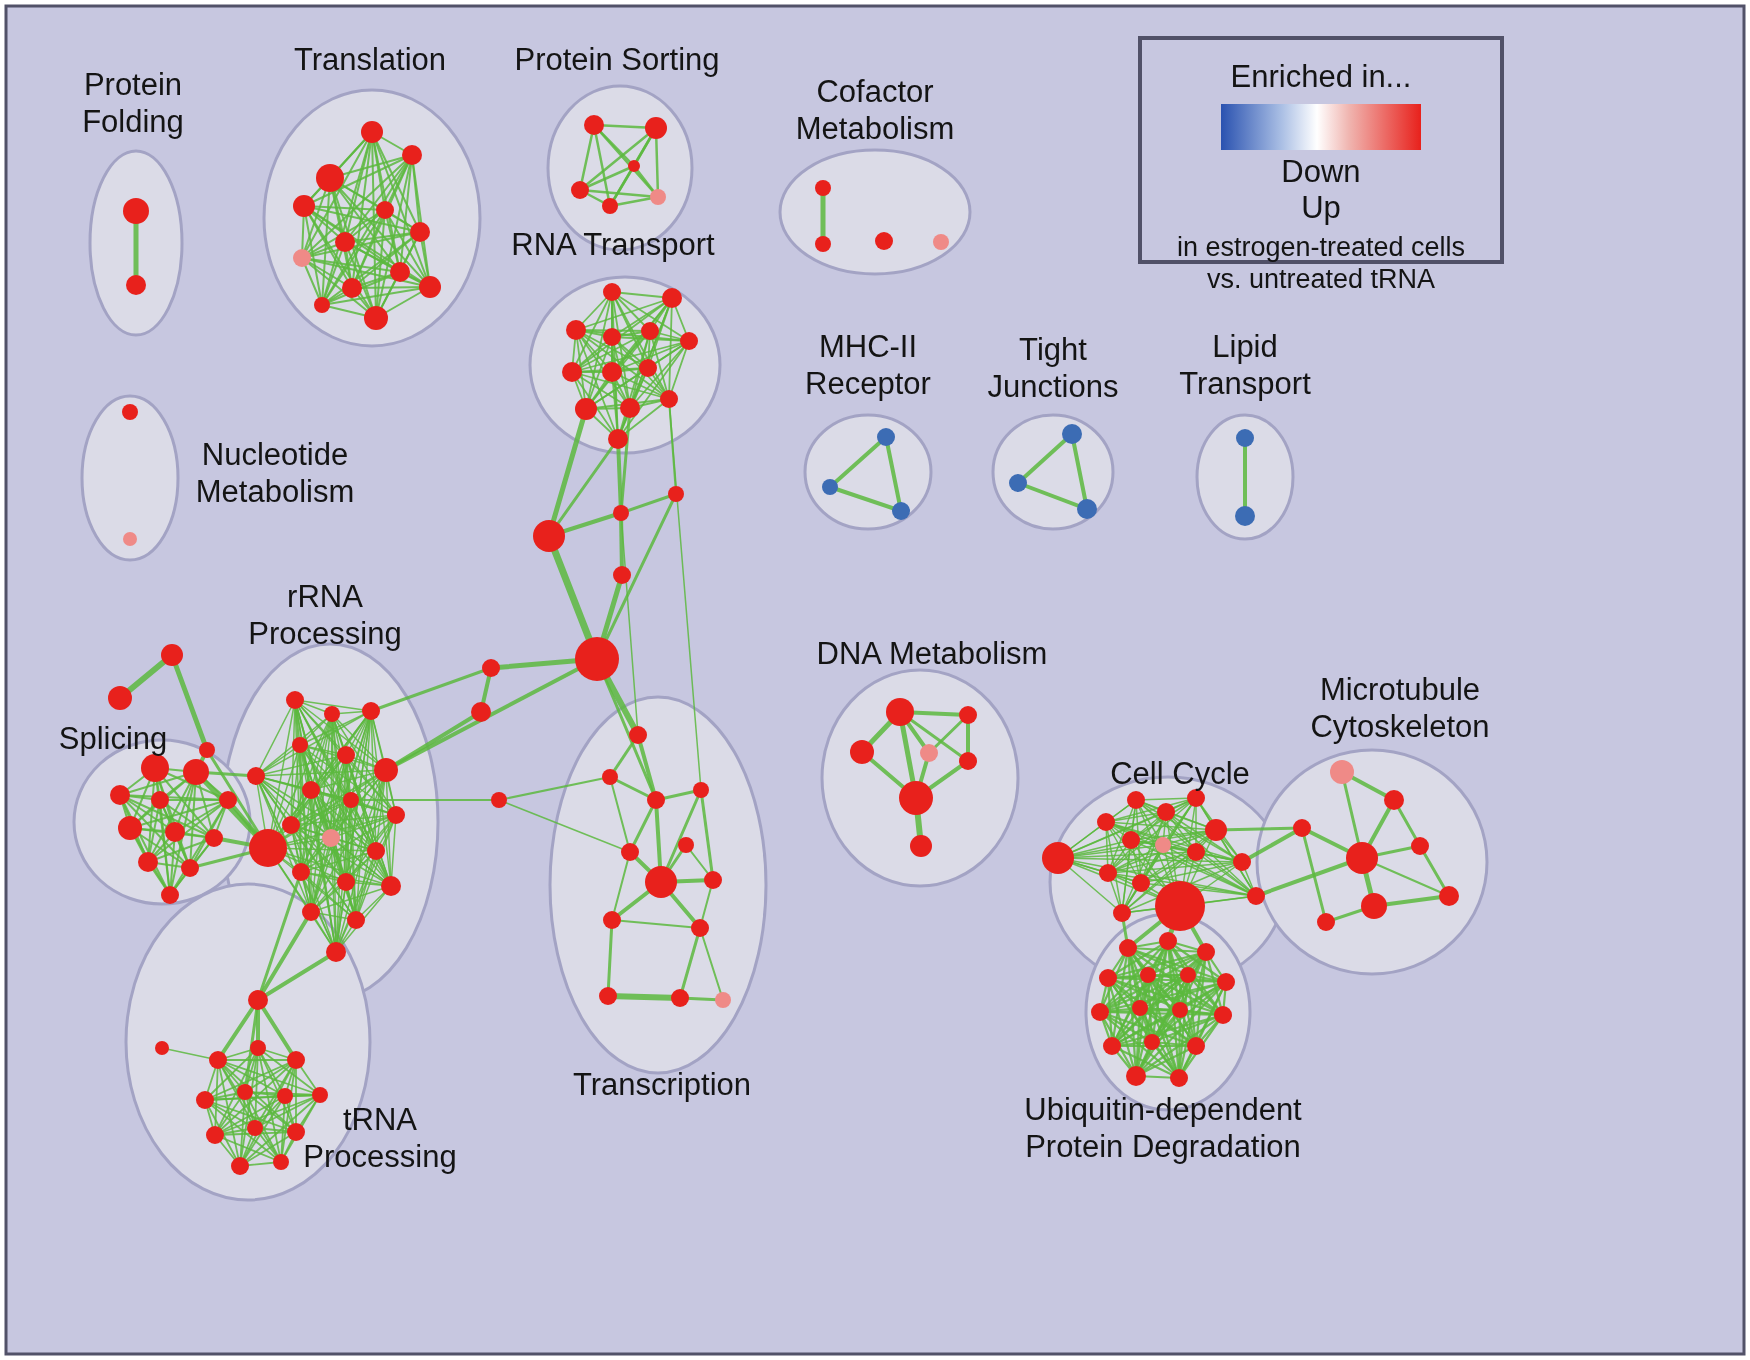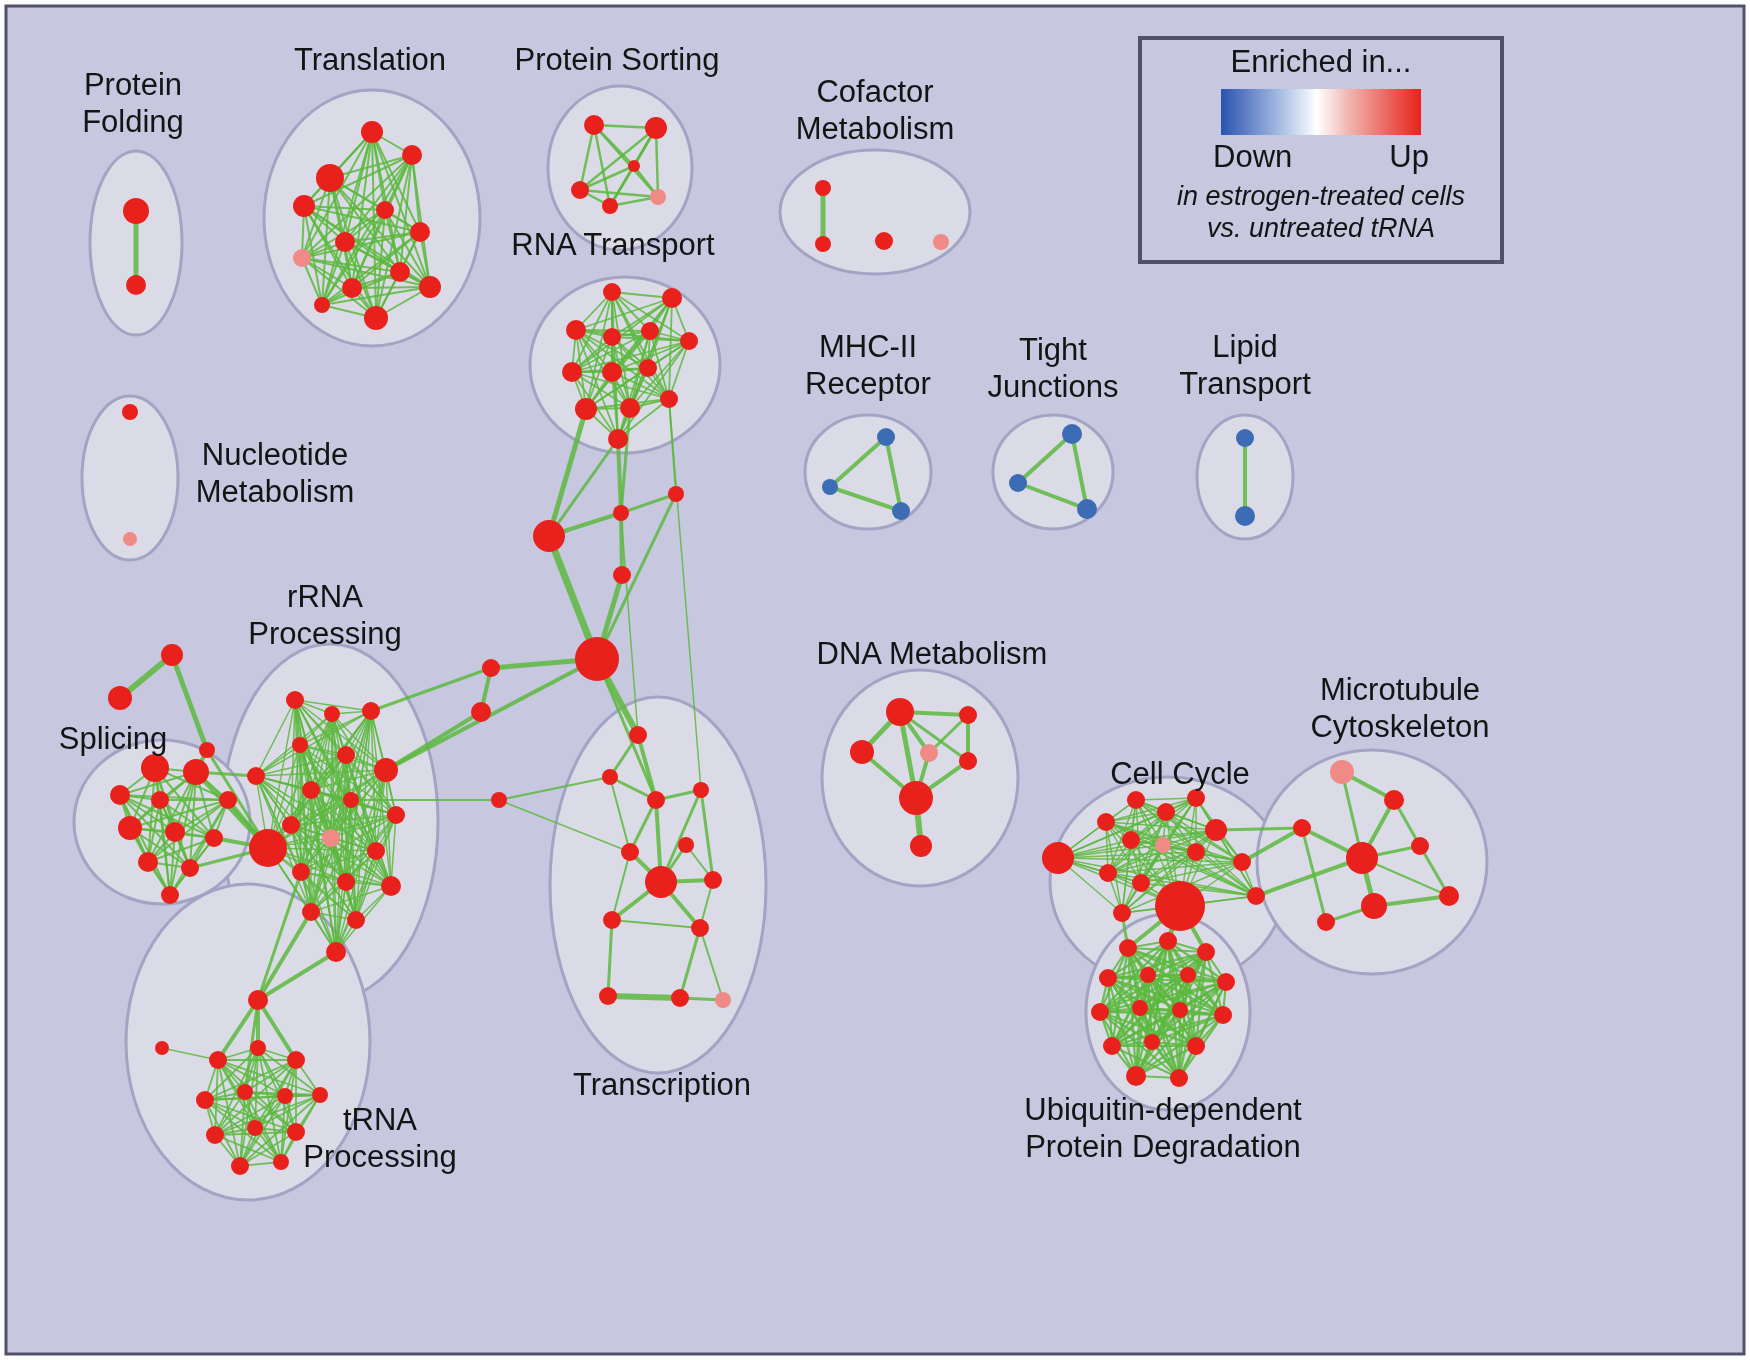--- a/index.html
+++ b/index.html
@@ -10,27 +10,27 @@
   svg#net{position:absolute;left:0;top:0;width:1750px;height:1360px;}
   svg#net text{
     font-family:"Liberation Sans",sans-serif;
     font-size:31px;fill:#141414;
   }
   .legend{
     position:absolute;left:1138px;top:36px;width:366px;height:228px;
     border:4px solid #515168;box-sizing:border-box;text-align:center;
     background:transparent;z-index:5;
   }
-  .legend-title{font-size:31px;margin-top:4px;color:#141414;}
+  .legend-title{font-size:31px;margin-top:19px;color:#141414;}
   .legend-bar{width:200px;height:46px;margin:9px auto 0 auto;}
   .legend-ends{
     width:216px;margin:4px auto 0 auto;display:flex;
-    justify-content:space-between;font-size:31px;color:#141414;
+    justify-content:space-between;font-size:31px;color:#141414;flex-direction:column;
   }
-  .legend-line{font-size:27px;color:#141414;margin-top:6px;line-height:30px;font-style:italic;}
+  .legend-line{font-size:27px;color:#141414;margin-top:6px;line-height:30px;}
   .legend-line + .legend-line{margin-top:2px;}
 </style>
 </head>
 <body>
 
 <svg id="net" viewBox="0 0 1750 1360" xmlns="http://www.w3.org/2000/svg">
     <rect x="6" y="6" width="1738" height="1348" fill="#c7c7e0" stroke="#515168" stroke-width="3"></rect>
     <g>
       <ellipse cx="136" cy="243" rx="46" ry="92" fill="#dbdbe7" stroke="#a3a3c4" stroke-width="3"></ellipse>
       <ellipse cx="372" cy="218" rx="108" ry="128" fill="#dbdbe7" stroke="#a3a3c4" stroke-width="3"></ellipse>

